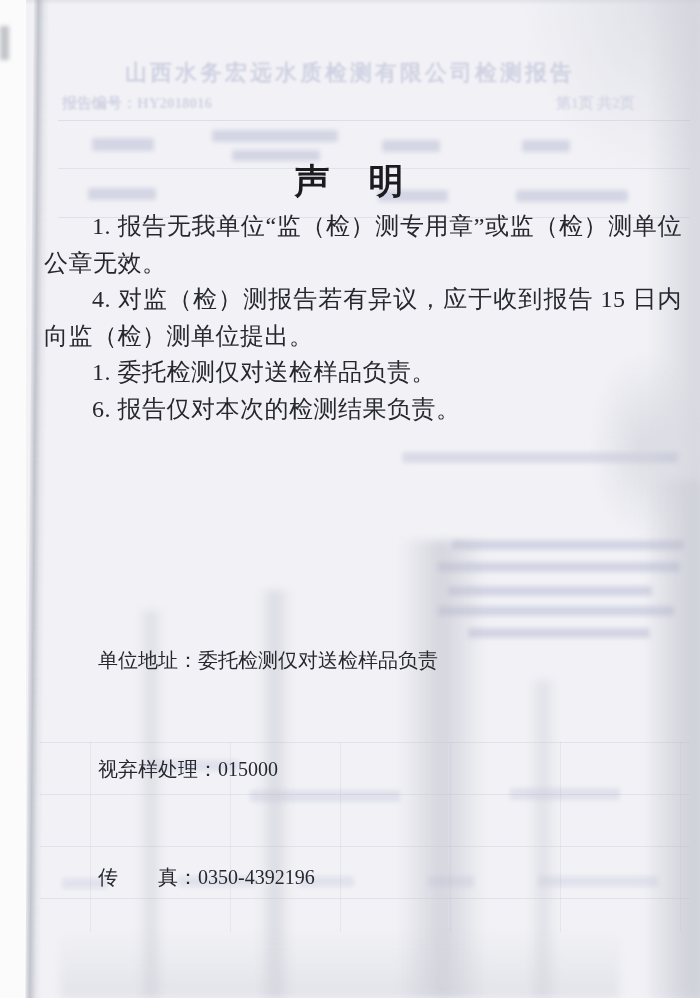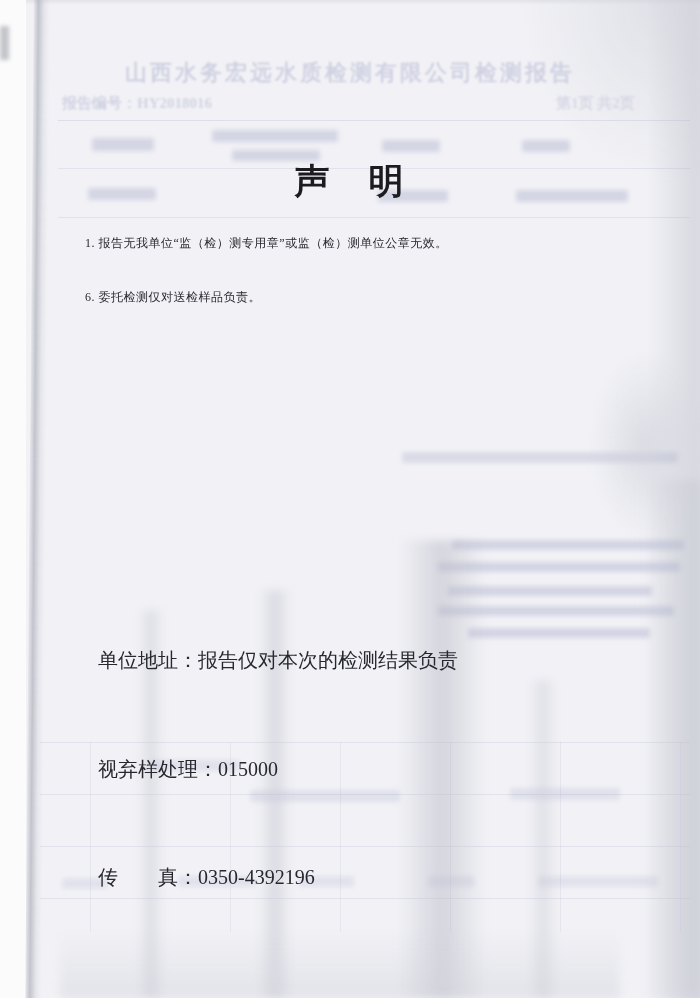--- a/index.html
+++ b/index.html
@@ -51,21 +51,21 @@
   .blob{position:absolute;background:rgba(140,146,185,.3);filter:blur(2.5px);border-radius:2px;pointer-events:none;}
 
   
   .doc-title{
     position:absolute;left:0;top:158px;width:700px;text-align:center;
     font-family:"Liberation Sans","DejaVu Sans",sans-serif;
     font-size:35px;font-weight:bold;color:#1b1b20;letter-spacing:2px;
   }
   .statements{position:absolute;left:44px;top:208px;width:638px;color:#27272f;}
   .statements p{
-    margin:17px;text-indent:2em;font-size:12px;line-height:36.6px;
+    margin:0;text-indent:2em;font-size:24px;line-height:36.6px;
     text-align:justify;letter-spacing:.5px;
   }
   .contact{position:absolute;left:78px;top:606px;color:#27272f;}
   .contact .line{font-size:20px;line-height:36.2px;white-space:pre-wrap;}
 </style>
 </head>
 <body>
 
 <div class="scanner-strip"></div>
 <div class="paper"></div>
@@ -122,26 +122,28 @@
 <div class="crease c4"></div>
 <div class="crease c5"></div>
 <div class="crease c6"></div>
 <div class="crease c7"></div>
 <div class="crease c8"></div>
 
 <div class="doc-title">声　明</div>
 
 <div class="statements">
   <p>1. 报告无我单位“监（检）测专用章”或监（检）测单位公章无效。</p>
-  <p>6. 委托检测仅对送检样品负责。</p>
+  <p>4. 对监（检）测报告若有异议，应于收到报告 15 日内向监（检）测单位提出。</p>
+  <p>1. 委托检测仅对送检样品负责。</p>
+  <p>6. 报告仅对本次的检测结果负责。</p>
 </div>
 
 <div class="contact">
   <div class="line">
-    <span>单位地址：</span><span>报告仅对本次的检测结果负责</span>
+    <span>单位地址：</span><span>委托检测仅对送检样品负责</span>
   </div>
   <div class="line">
     <span>视弃样处理：</span><span>015000</span>
   </div>
   <div class="line">
     <span>传　　真：</span><span>0350-4392196</span>
   </div>
 </div>
 
 </body></html>

